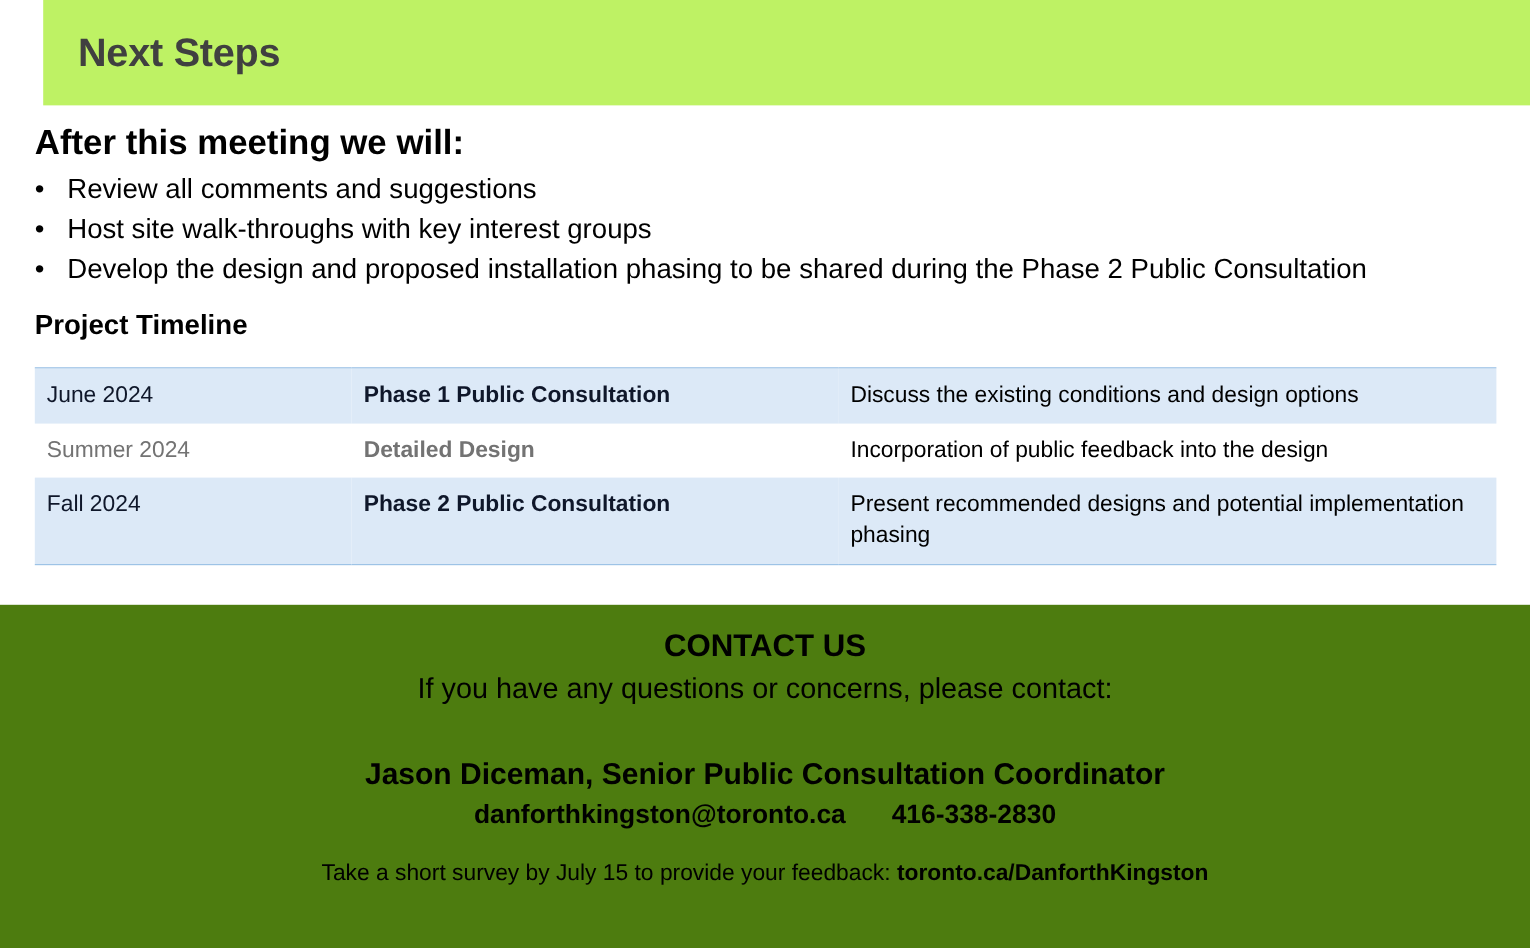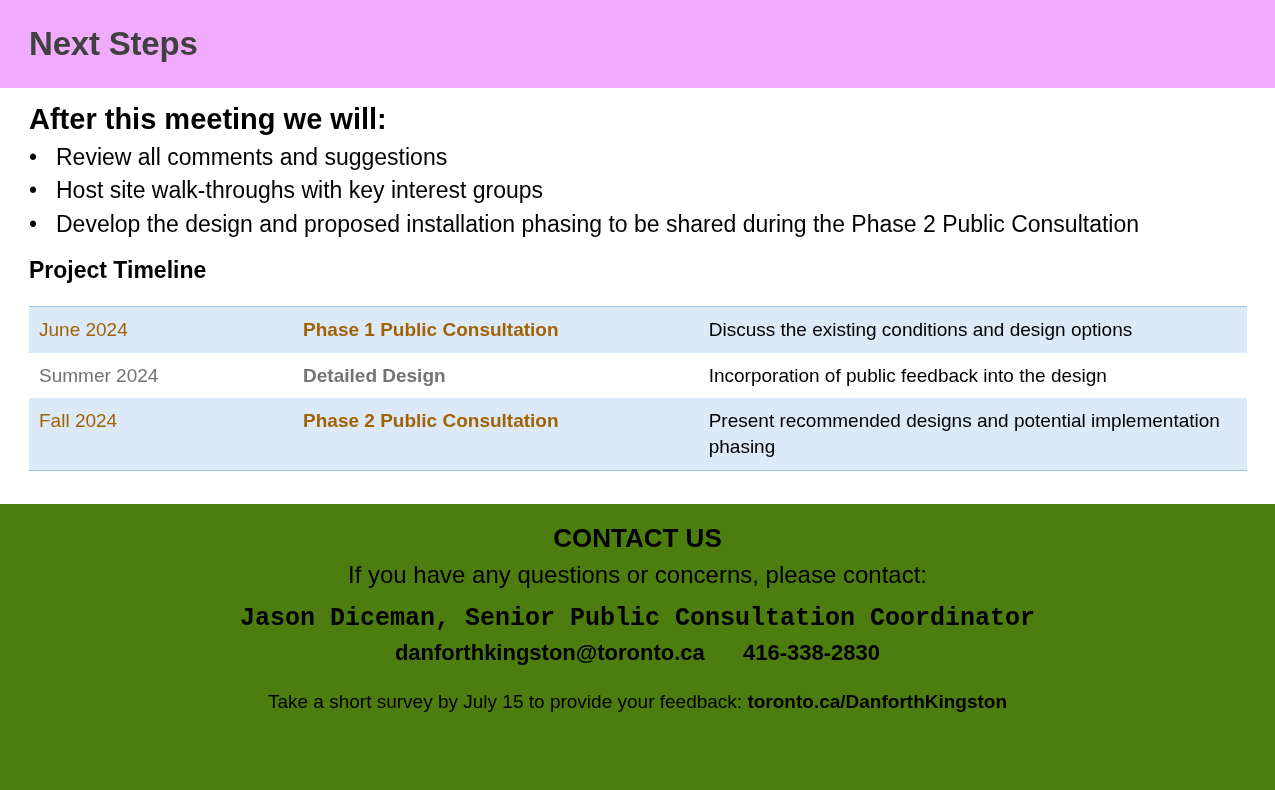--- a/index.html
+++ b/index.html
@@ -16,25 +16,26 @@
   }
   .slide {
     position: relative;
     width: 1275px;
     height: 790px;
     display: flex;
     flex-direction: column;
   }
   
   .title-bar {
-    background: #f0abfc;
+    background: #bef264;
     height: 88px;
     flex: 0 0 88px;
     display: flex;
     align-items: center;
+    margin-left: 36px;
   }
   .title-bar h1 {
     margin: 0;
     padding-left: 29px;
     font-size: 33px;
     font-weight: bold;
     color: #404040;
     letter-spacing: -0.2px;
   }
   
@@ -87,21 +88,21 @@
     font-size: 19px;
     vertical-align: top;
     line-height: 1.35;
   }
   .timeline tr.alt td {
     background: #dce9f7;
   }
   .col-date { width: 258px; }
   .col-phase { width: 405px; font-weight: bold; }
   .col-desc { width: 555px; }
-  .c-blue { color: #a16207; }
+  .c-blue { color: #0f172a; }
   .c-orange { color: #737373; }
   
   .contact {
     background: #4d7c0f;
     flex: 0 0 270px;
     padding-top: 16px;
     text-align: center;
   }
   .contact .heading {
     font-size: 26px;
@@ -109,23 +110,22 @@
     line-height: 1.4;
   }
   .contact .sub {
     font-size: 24px;
     line-height: 1.45;
     margin-top: 2px;
   }
   .contact .person {
     font-size: 25px;
     font-weight: bold;
-    margin-top: 8px;
-    line-height: 1.45;
-    font-family: Liberation Mono, monospace;
+    margin-top: 34px;
+    line-height: 1.45;
   }
   .contact .emailline {
     font-size: 22px;
     font-weight: bold;
     line-height: 1.45;
   }
   .contact .emailline .gap {
     display: inline-block;
     width: 26px;
   }

